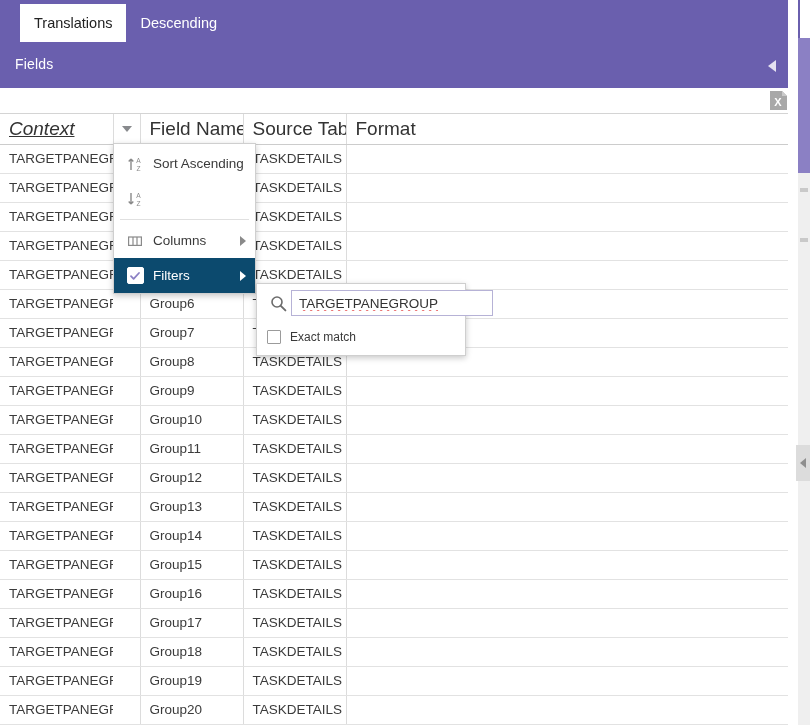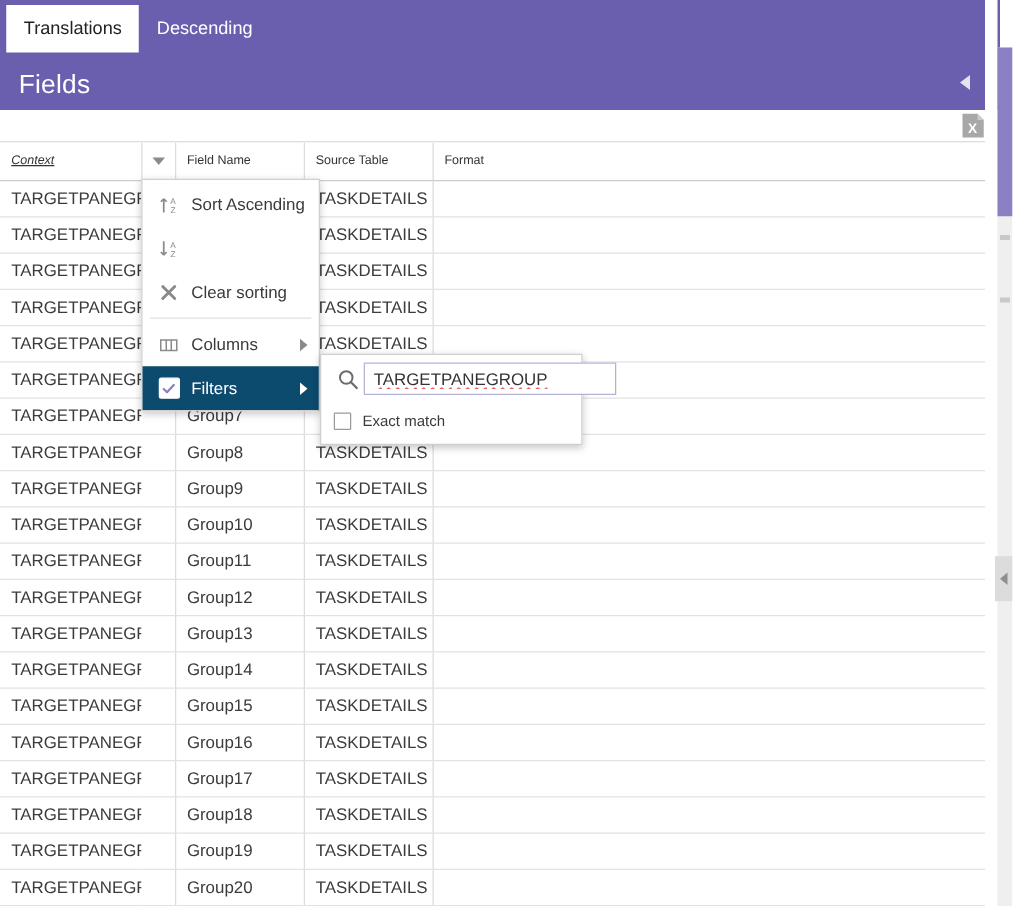--- a/index.html
+++ b/index.html
@@ -24,26 +24,26 @@
   }
   .tab {
     height: 38px; margin-top: 4px;
     display: flex; align-items: center;
     padding: 0 14px;
     font-size: 14.5px; color: #ffffff;
     cursor: pointer; white-space: nowrap;
   }
   .tab.active {
     background: #ffffff; color: #222222;
-    margin-left: 5px;
+    margin-left: 20px;
     box-shadow: 0 0 0 0 transparent;
   }
   .fields-title {
     position: absolute; left: 15px; top: 56px;
-    font-size: 21px; color: #ffffff; letter-spacing: .2px;
+    font-size: 14px; color: #ffffff; letter-spacing: .2px;
   }
   .collapse-left-arrow {
     position: absolute; right: 24px; top: 60px;
     width: 0; height: 0;
     border-top: 6px solid transparent;
     border-bottom: 6px solid transparent;
     border-right: 8px solid #e5e2f2;
     cursor: pointer;
   }
 
@@ -82,21 +82,21 @@
     padding: 0 9px;
     overflow: hidden;
     white-space: nowrap;
   }
   table.grid thead th {
     height: 30px;
     background: #ffffff;
     border-bottom: 1px solid #cccccc;
     font-weight: normal;
     color: #333333;
-    font-size: 10px;
+    font-size: 19px;
   }
   th.col-context {
     background: #e6ecf0;
     font-style: italic;
     font-weight: bold;
     text-decoration: underline;
     border-right: none;
     cursor: pointer;
   }
   th.col-menu {
@@ -463,28 +463,20 @@
     <div class="ctx-item">
       <span class="ic">
         <svg width="16" height="16" viewBox="0 0 16 16">
           <path d="M4,2 V13 M4,13 L1.7,10.6 M4,13 L6.3,10.6" stroke="#8a8a8a" stroke-width="1.4" fill="none"></path>
           <text x="11.5" y="7.4" font-family="Liberation Sans, sans-serif" font-size="6.6" fill="#8a8a8a" text-anchor="middle">A</text>
           <text x="11.5" y="14.6" font-family="Liberation Sans, sans-serif" font-size="6.6" fill="#8a8a8a" text-anchor="middle">Z</text>
         </svg>
       </span>
     </div>
 
-    <div class="ctx-item">
-      <span class="ic">
-        <svg width="16" height="16" viewBox="0 0 16 16">
-          <path d="M3.2,3.2 L12.8,12.8 M12.8,3.2 L3.2,12.8" stroke="#8a8a8a" stroke-width="2.3" stroke-linecap="round"></path>
-        </svg>
-      </span>
-      <span class="lbl">Clear sorting</span>
-    </div>
 
     <div class="ctx-sep"></div>
 
     <div class="ctx-item">
       <span class="ic">
         <svg width="16" height="16" viewBox="0 0 16 16">
           <rect x="1.6" y="4" width="12.8" height="8.4" fill="none" stroke="#8a8a8a" stroke-width="1.2"></rect>
           <path d="M6,4 V12.4 M10,4 V12.4" stroke="#8a8a8a" stroke-width="1.2"></path>
         </svg>
       </span>

